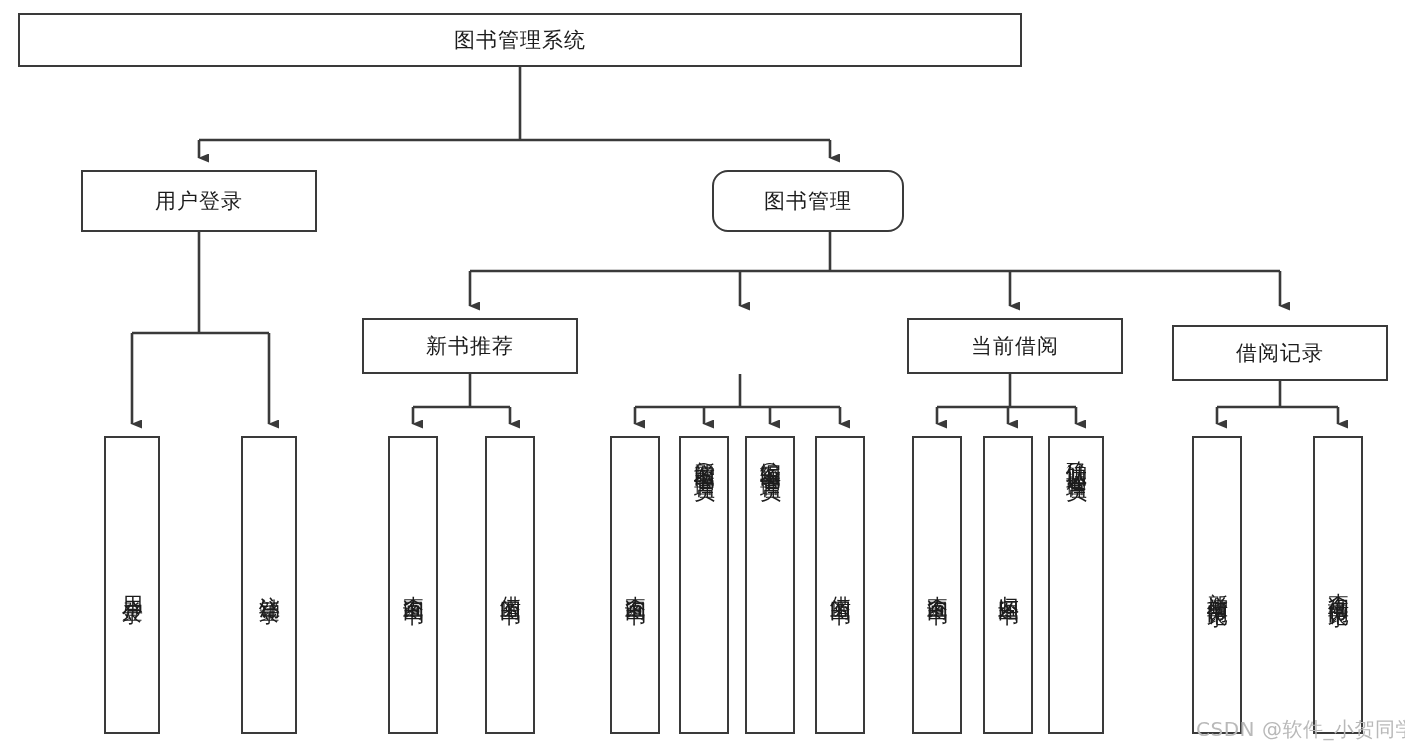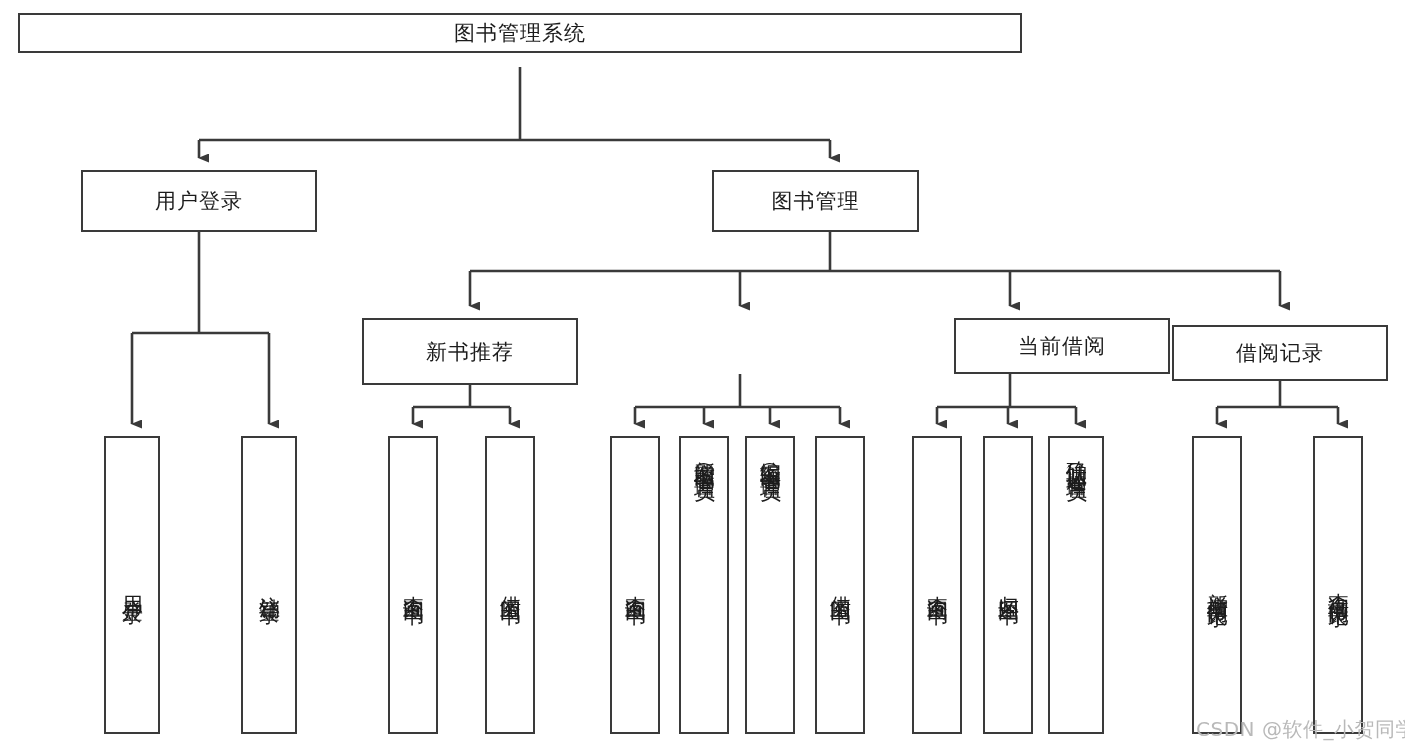--- a/index.html
+++ b/index.html
@@ -116,35 +116,35 @@
       <path d="M1008,407 L1008,424" marker-end="url(#arrowhead)"></path>
       <path d="M1076,407 L1076,424" marker-end="url(#arrowhead)"></path>
 
       <path d="M1280,374 L1280,407"></path>
       <path d="M1217,407 L1338,407"></path>
       <path d="M1217,407 L1217,424" marker-end="url(#arrowhead)"></path>
       <path d="M1338,407 L1338,424" marker-end="url(#arrowhead)"></path>
     </g>
   </svg>
 
-  <div class="node h" style="left:18px; top:13px; width:1004px; height:40px;">
+  <div class="node h" style="left:18px; top:13px; width:1004px; height:54px;">
     <span class="node-label">图书管理系统</span>
   </div>
 
   <div class="node h" style="left:81px; top:170px; width:236px; height:62px;">
     <span class="node-label">用户登录</span>
   </div>
-  <div class="node h" style="left:712px; top:170px; width:207px; height:62px;">
+  <div class="node h" style="left:712px; top:170px; width:192px; height:62px;border-radius:16px;">
     <span class="node-label">图书管理</span>
   </div>
 
-  <div class="node h" style="left:362px; top:318px; width:216px; height:67px;">
+  <div class="node h" style="left:362px; top:318px; width:216px; height:56px;">
     <span class="node-label">新书推荐</span>
   </div>
-  <div class="node h" style="left:954px; top:318px; width:216px; height:56px;">
+  <div class="node h" style="left:907px; top:318px; width:216px; height:56px;">
     <span class="node-label">当前借阅</span>
   </div>
   <div class="node h" style="left:1172px; top:318px; width:216px; height:56px;margin-top:7px;">
     <span class="node-label">借阅记录</span>
   </div>
 
   <div class="node v centered" style="left:104px; top:436px; width:56px; height:298px;">
     <span class="node-label">用户登录</span>
   </div>
   <div class="node v centered" style="left:241px; top:436px; width:56px; height:298px;">

